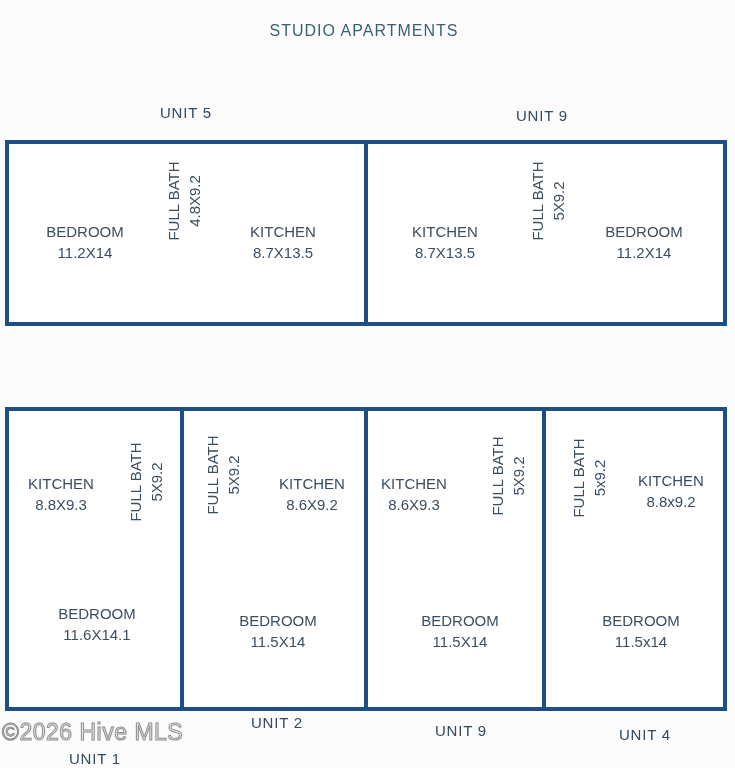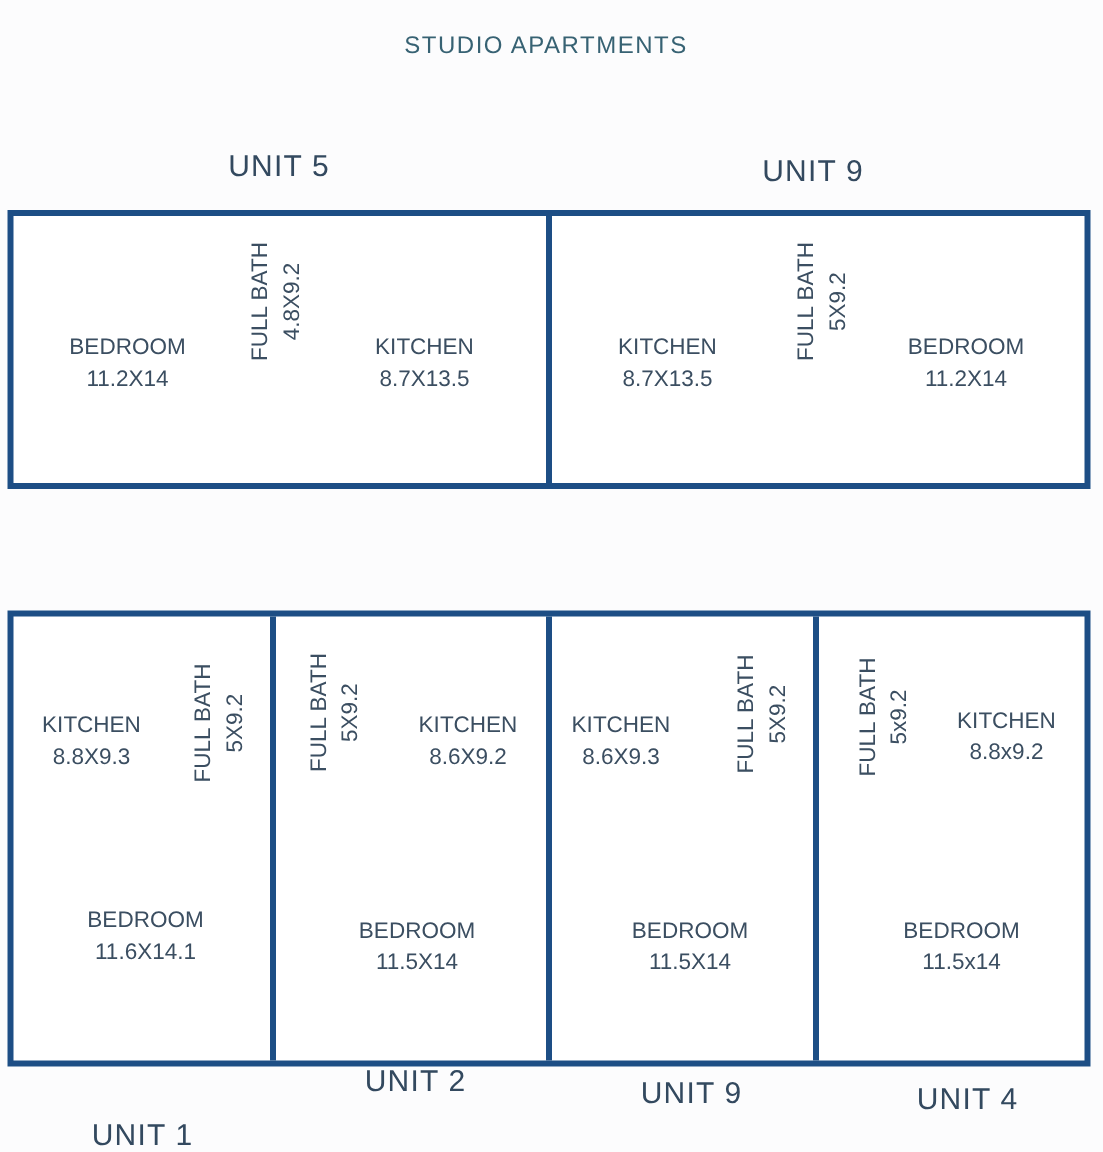--- a/index.html
+++ b/index.html
@@ -10,21 +10,21 @@
     -webkit-font-smoothing:antialiased;
   }
   .page{position:absolute;inset:0;padding-left:44px;}
   .title{
     position:absolute;left:364px;top:31px;transform:translate(-50%,-50%);
     font-size:16px;letter-spacing:1px;color:var(--title-text,#376273);
     white-space:nowrap;
   }
   .unit-label{
     position:absolute;transform:translate(-50%,-50%);
-    font-size:20px;letter-spacing:0.8px;color:var(--unit-label-text,#33495f);
+    font-size:15px;letter-spacing:0.8px;color:var(--unit-label-text,#33495f);
     white-space:nowrap;
   }
   .block{
     position:absolute;box-sizing:border-box;
     border:4px solid var(--wall,#1d4e85);background:#ffffff;
   }
   .divider{
     position:absolute;width:4px;background:var(--wall,#1d4e85);
   }
   .room{
@@ -135,14 +135,15 @@
   <div class="room" style="left:641px;top:631px">
     <div>BEDROOM</div>
     <div>11.5x14</div>
   </div>
 
   <div class="unit-label" style="left:95px;top:758px;z-index:1">UNIT 1</div>
   <div class="unit-label" style="left:277px;top:722px">UNIT 2</div>
   <div class="unit-label" style="left:461px;top:730px">UNIT 9</div>
   <div class="unit-label" style="left:645px;top:734px">UNIT 4</div>
 
+  <div class="watermark">©2026 Hive MLS</div>
 
 </div>
 
 </body></html>

